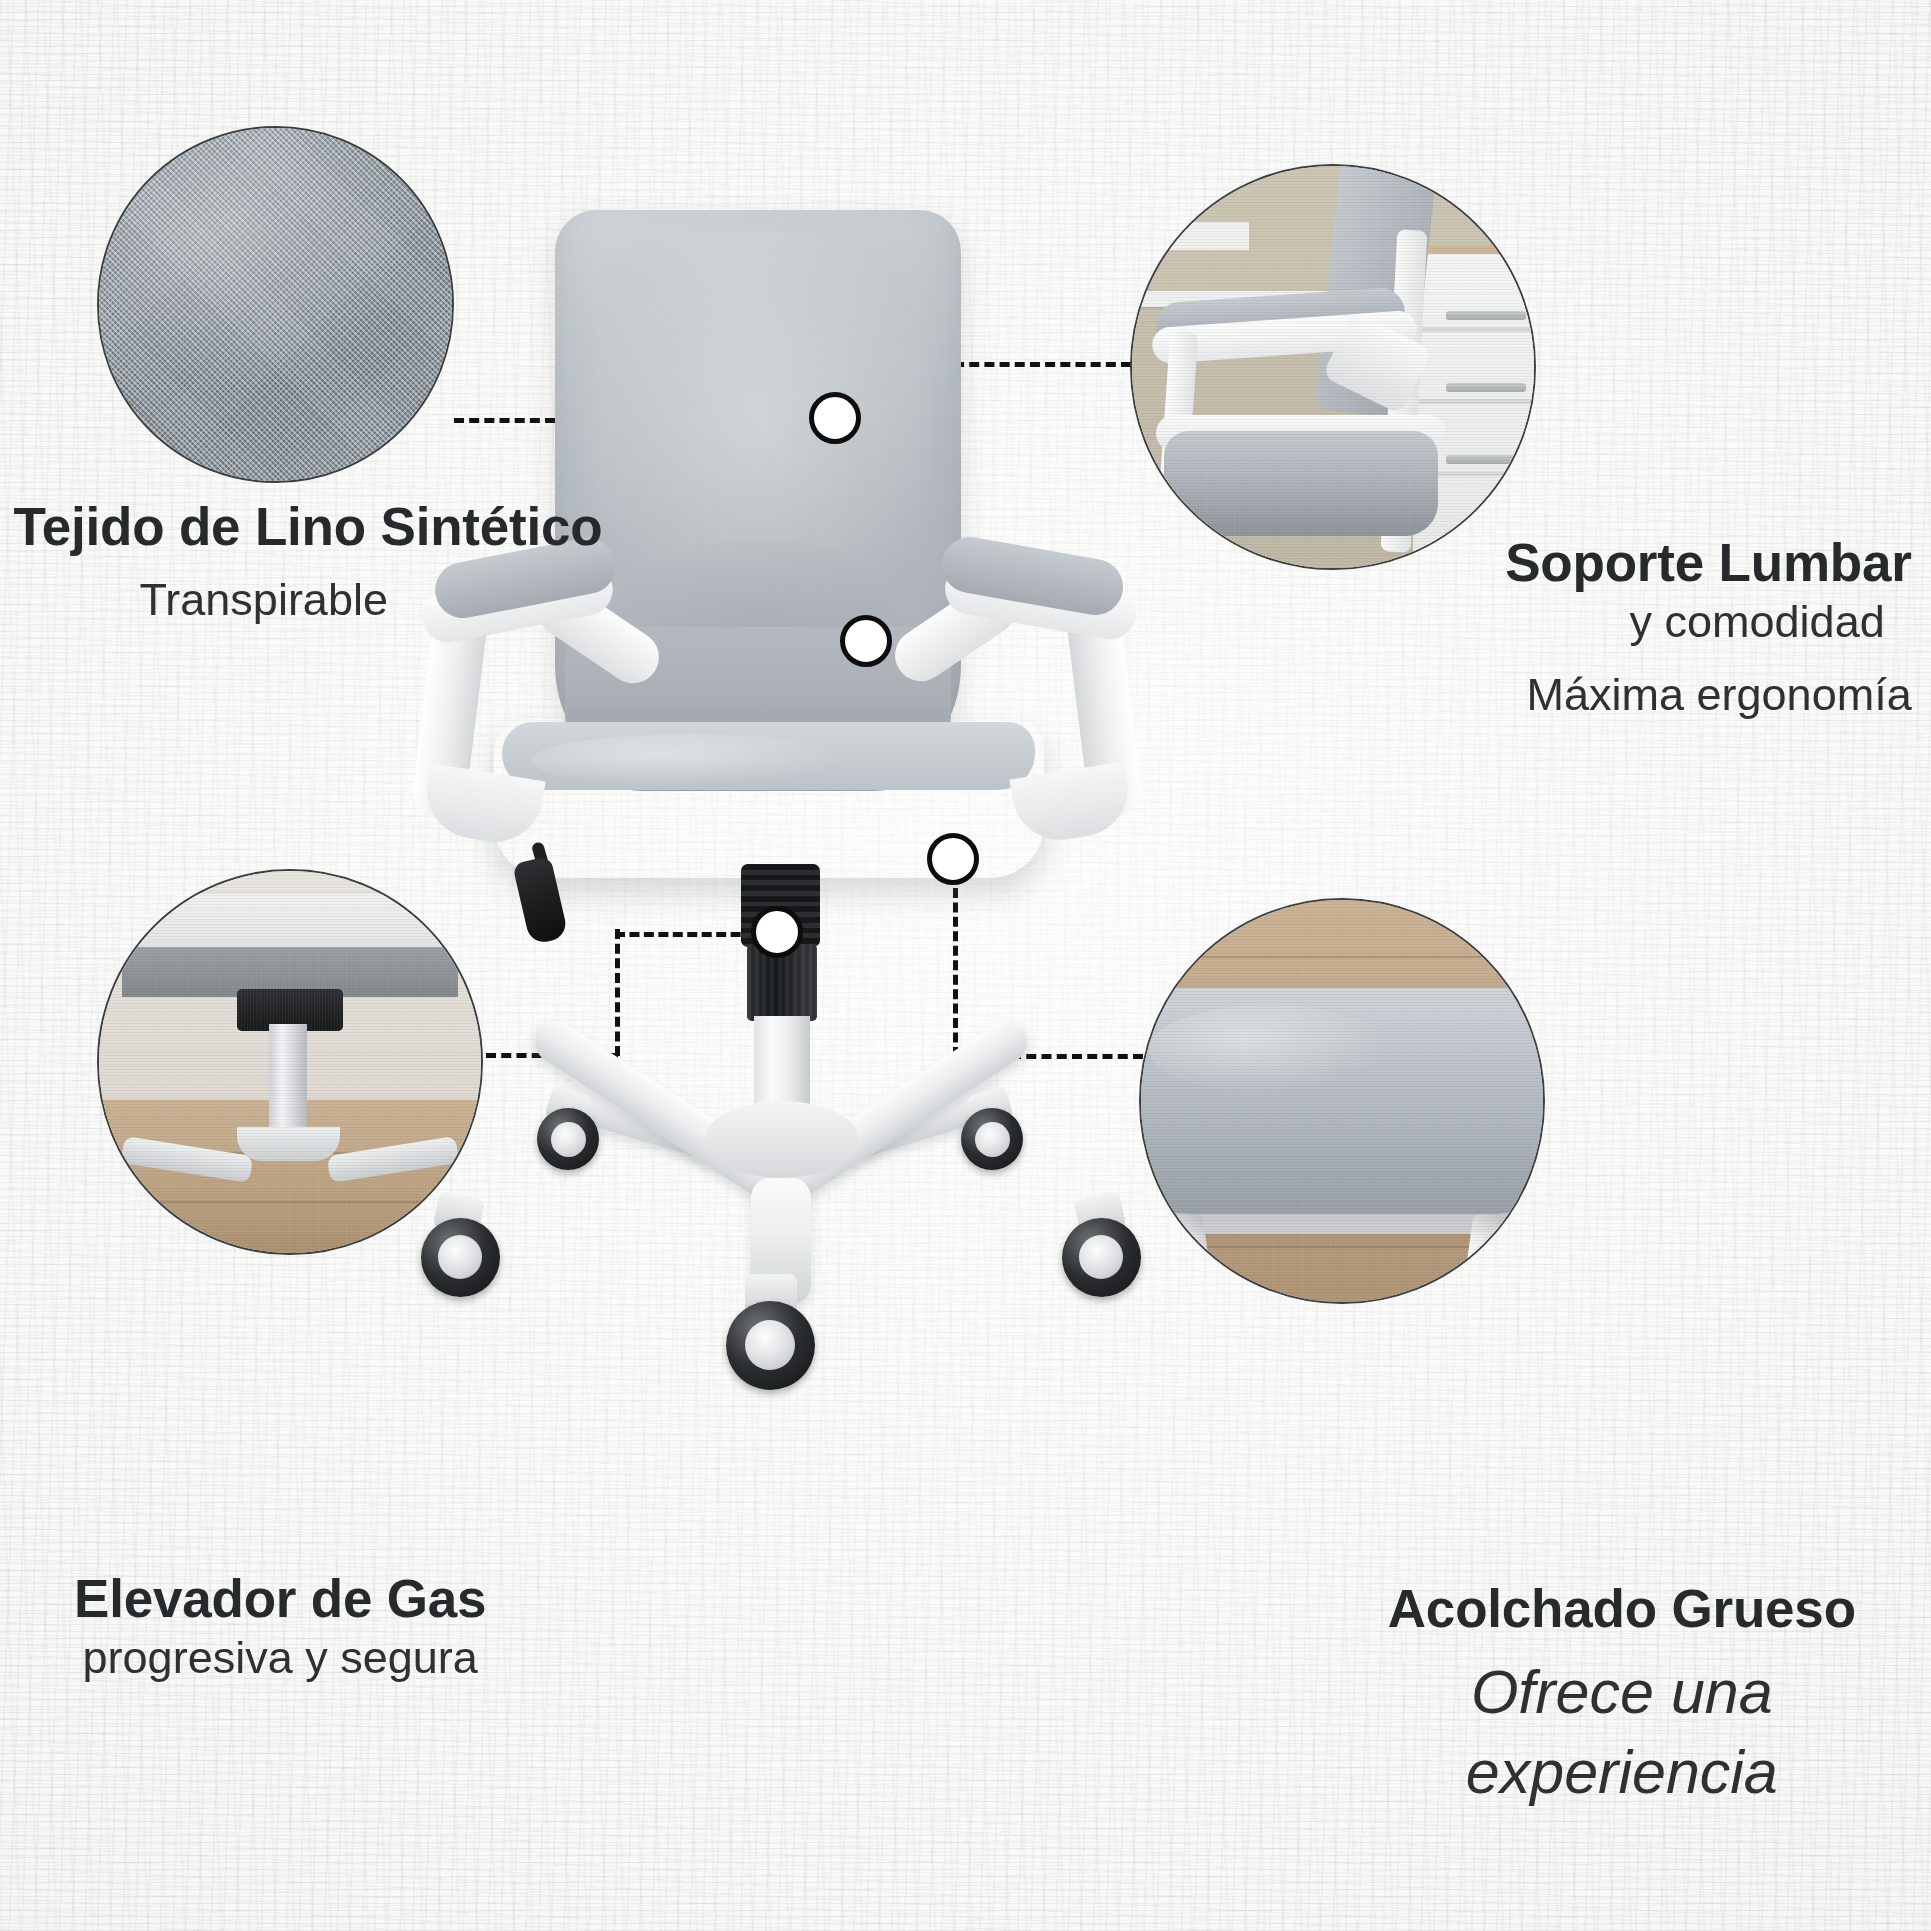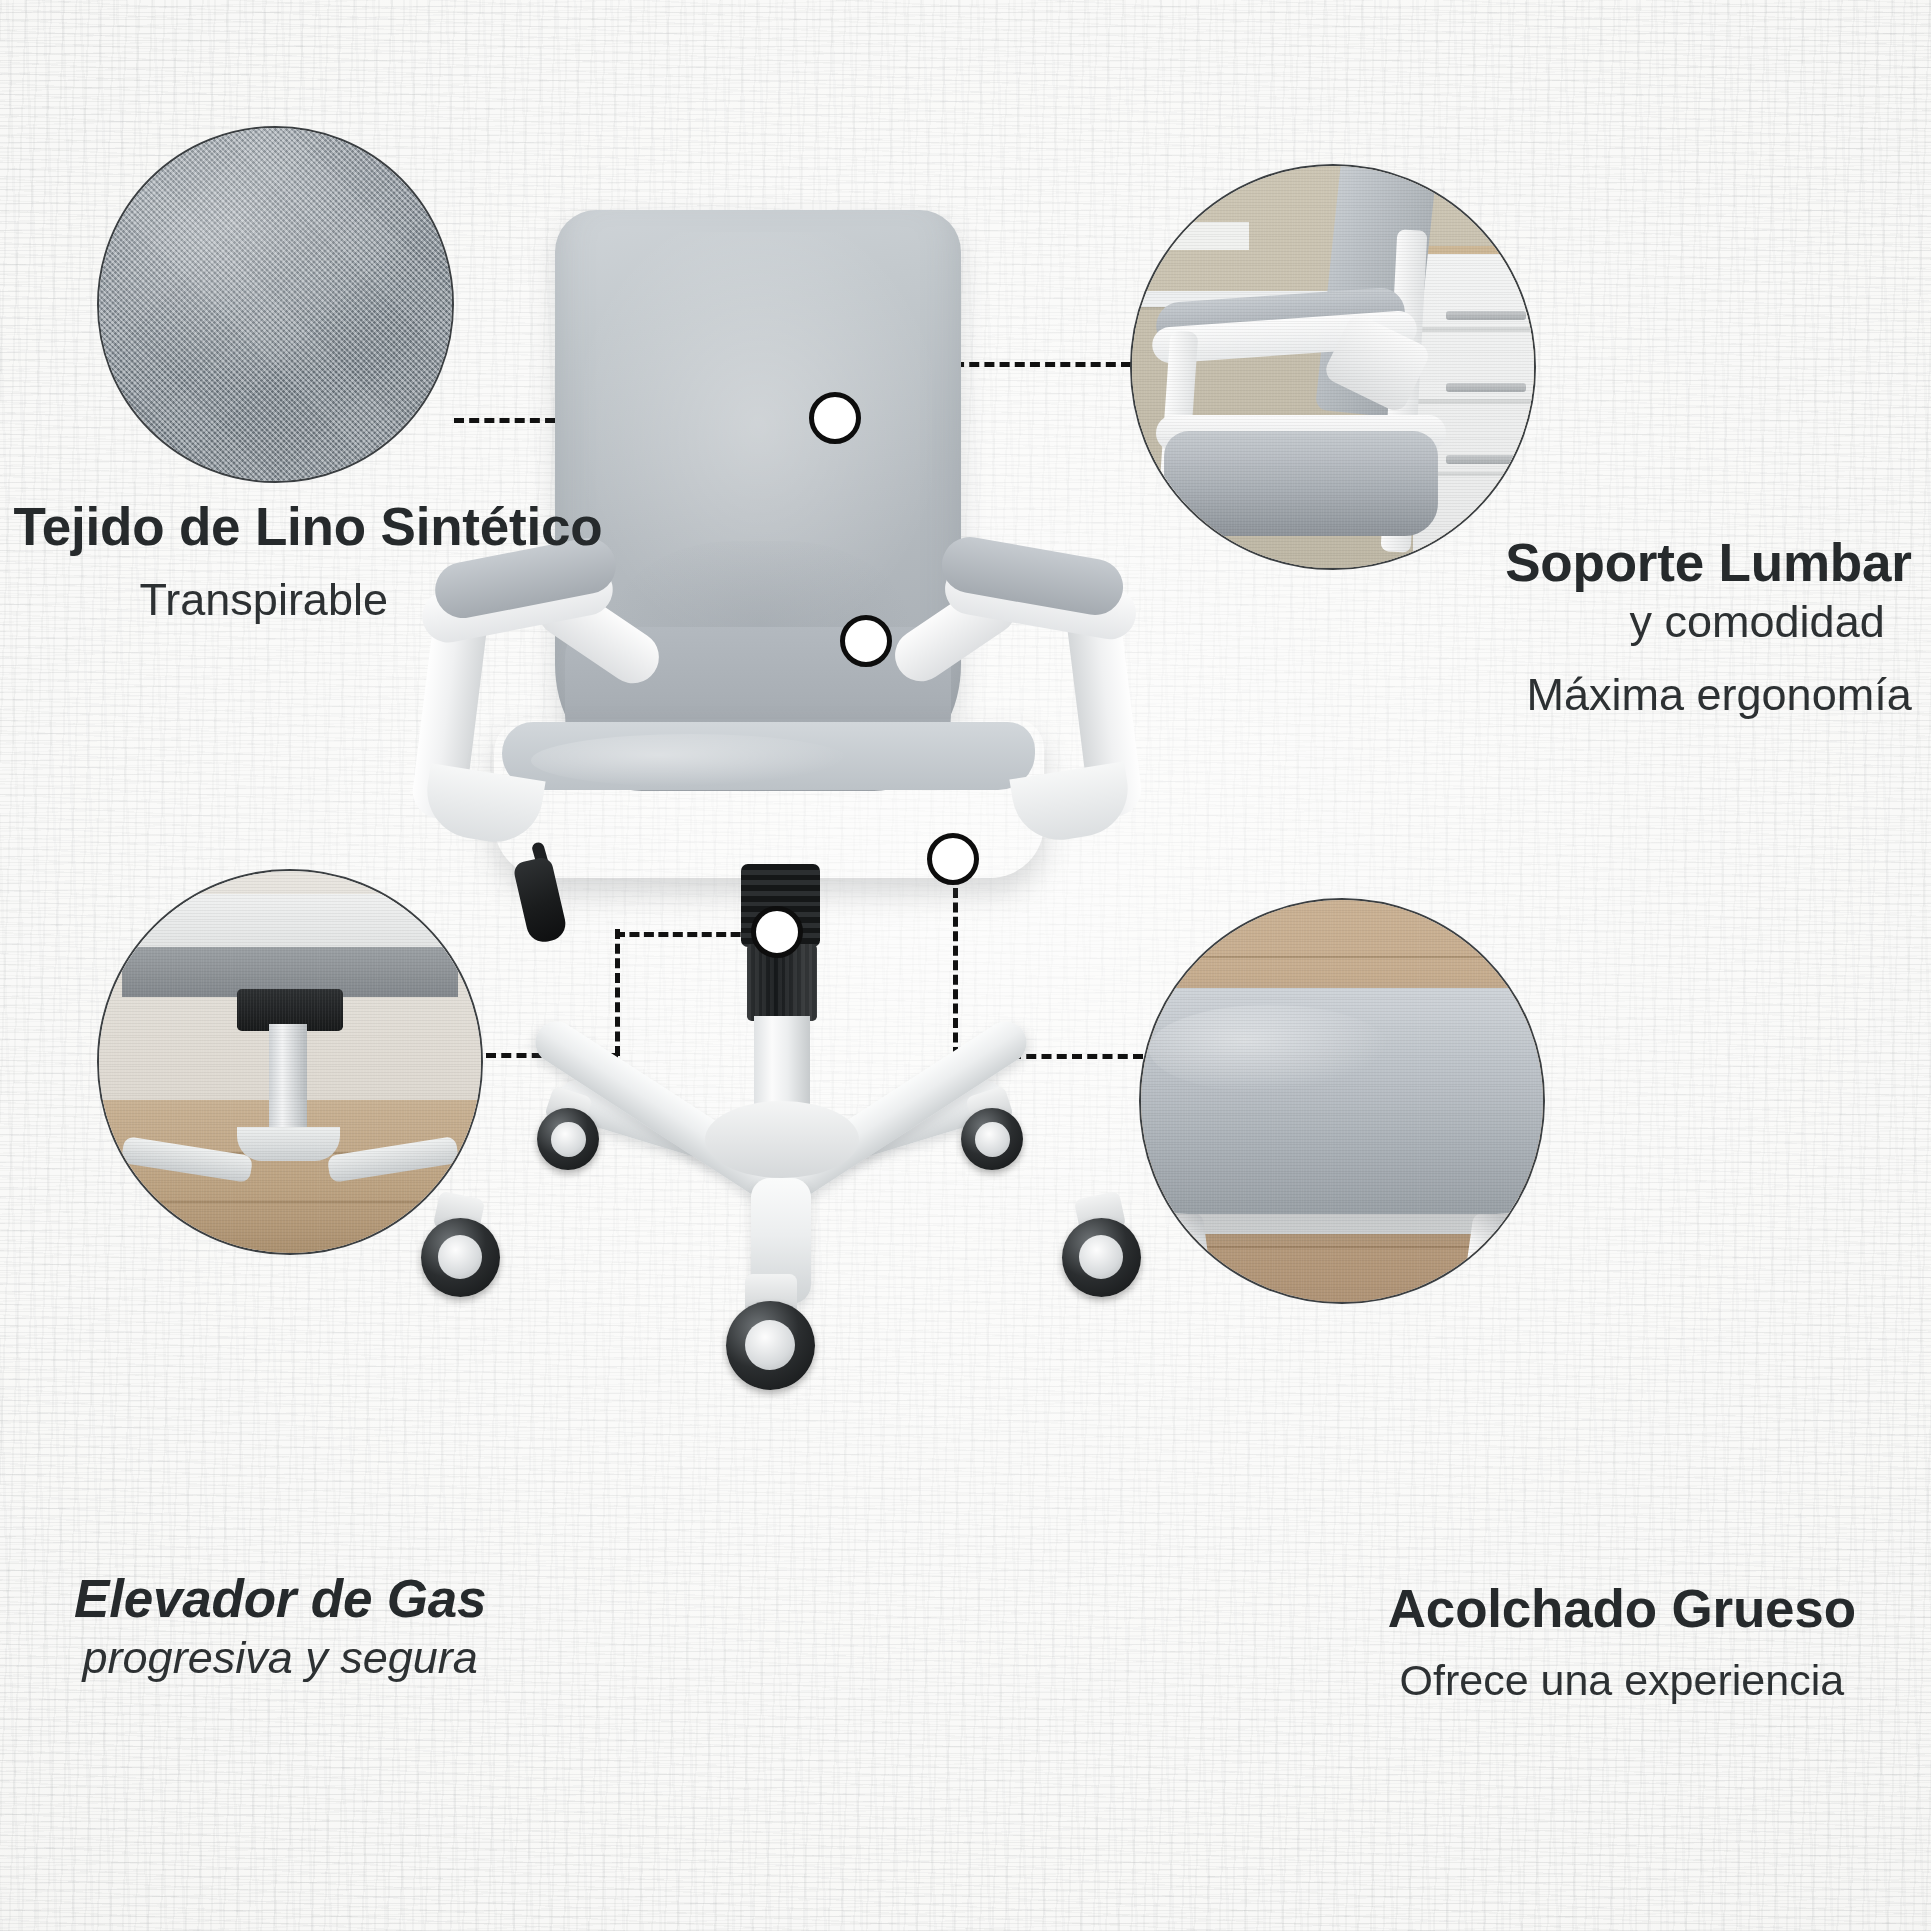--- a/index.html
+++ b/index.html
@@ -360,24 +360,24 @@
     <h3 style="font-size:53px;line-height:1.12;">Tejido de Lino Sintético</h3>
     <p style="font-size:45px;line-height:1.32;margin-top:13.5px;padding-left:126px;">Transpirable</p>
   </div>
 
   <div class="txt t-right" style="right:19.3px;top:533px;width:676px;">
     <h3 style="font-size:53px;line-height:1.12;">Soporte Lumbar</h3>
     <p style="font-size:45px;line-height:1.32;padding-right:27px;">y comodidad</p>
     <p style="font-size:45px;line-height:1.32;margin-top:13.5px;padding-right:0px;">Máxima ergonomía</p>
   </div>
 
-  <div class="txt t-center" style="left:9.7px;top:1569px;width:541px;font-style:italic;">
+  <div class="txt t-center" style="left:9.7px;top:1569px;width:541px;">
     <h3 style="font-size:53px;line-height:1.12;">Elevador de Gas</h3>
     <p style="font-size:45px;line-height:1.32;text-align:center;">progresiva y segura</p>
   </div>
 
   <div class="txt t-center" style="right:9.7px;top:1579px;width:599px;">
     <h3 style="font-size:53px;line-height:1.12;">Acolchado Grueso</h3>
-    <p style="font-size:43px;line-height:1.32;margin-top:13.5px;">Ofrece una experiencia</p>
+    <p style="font-size:61px;line-height:1.32;margin-top:13.5px;font-style:italic;">Ofrece una experiencia</p>
   </div>
 
 </div>
 
 
 </body></html>

